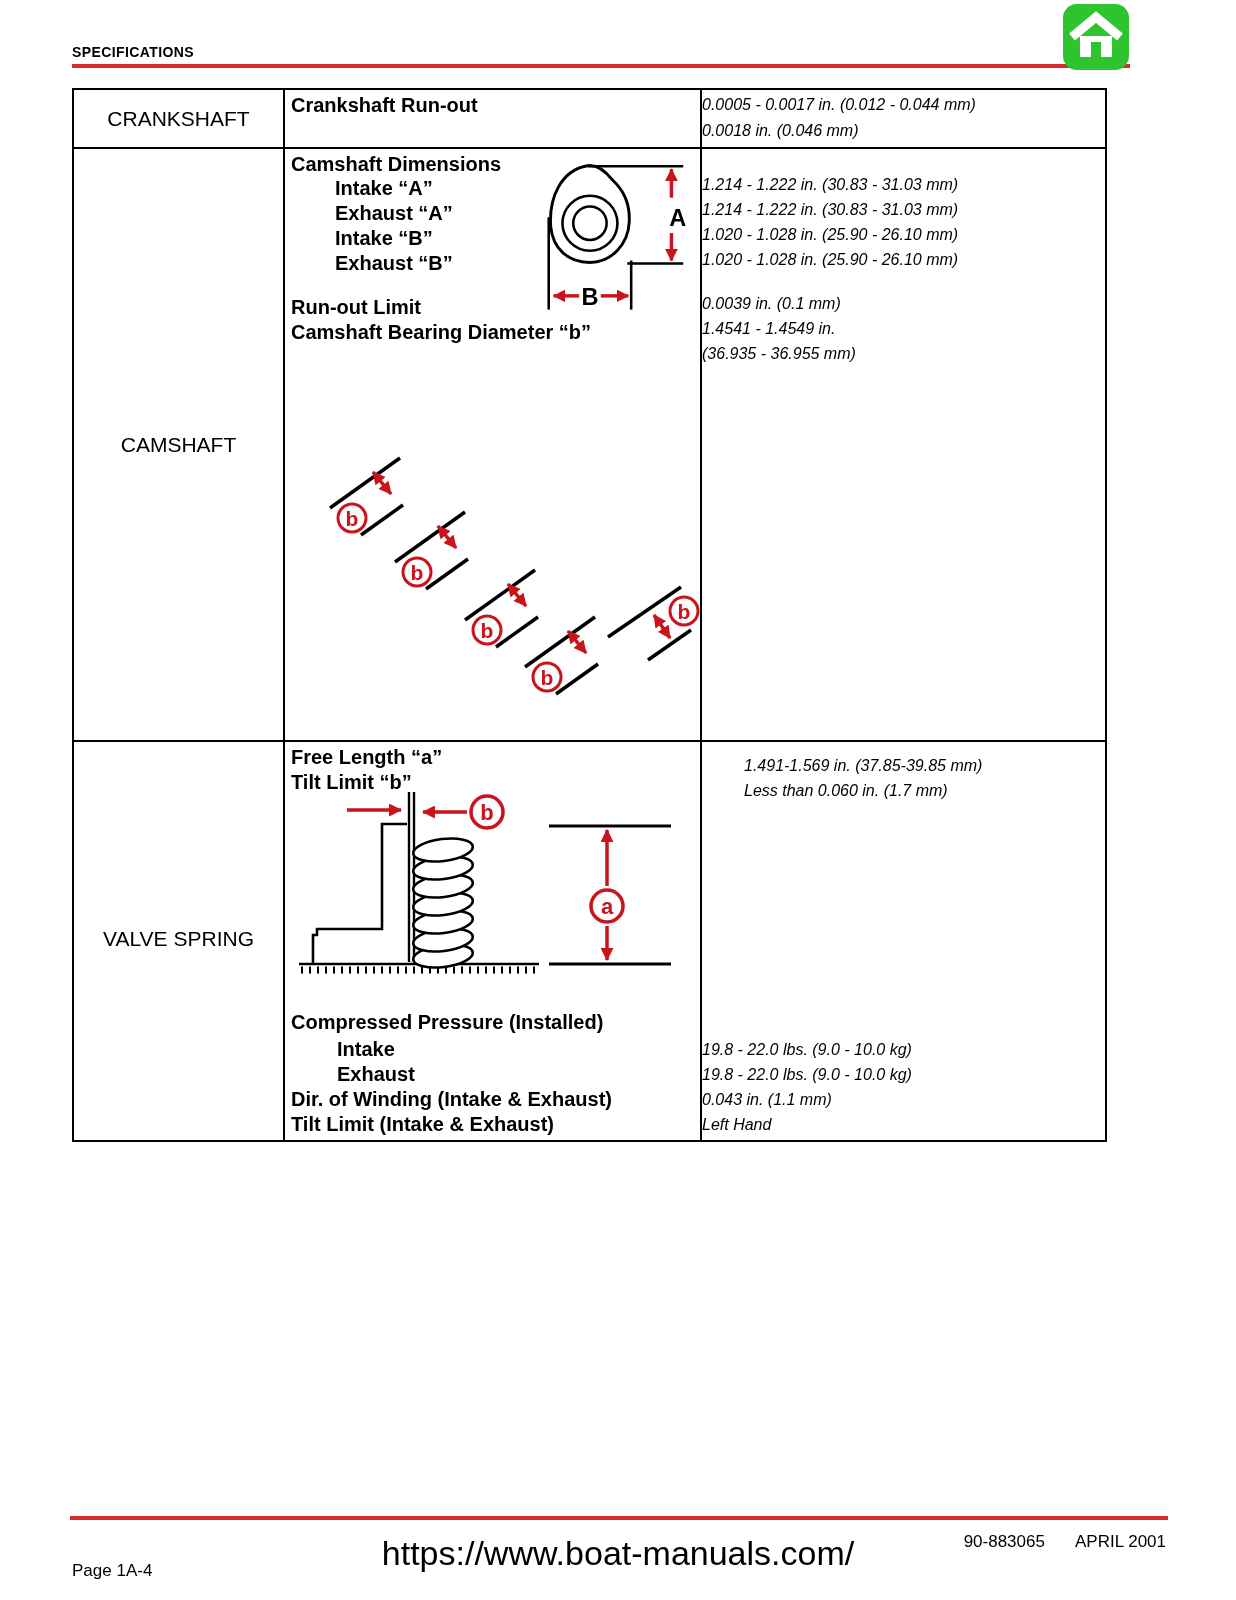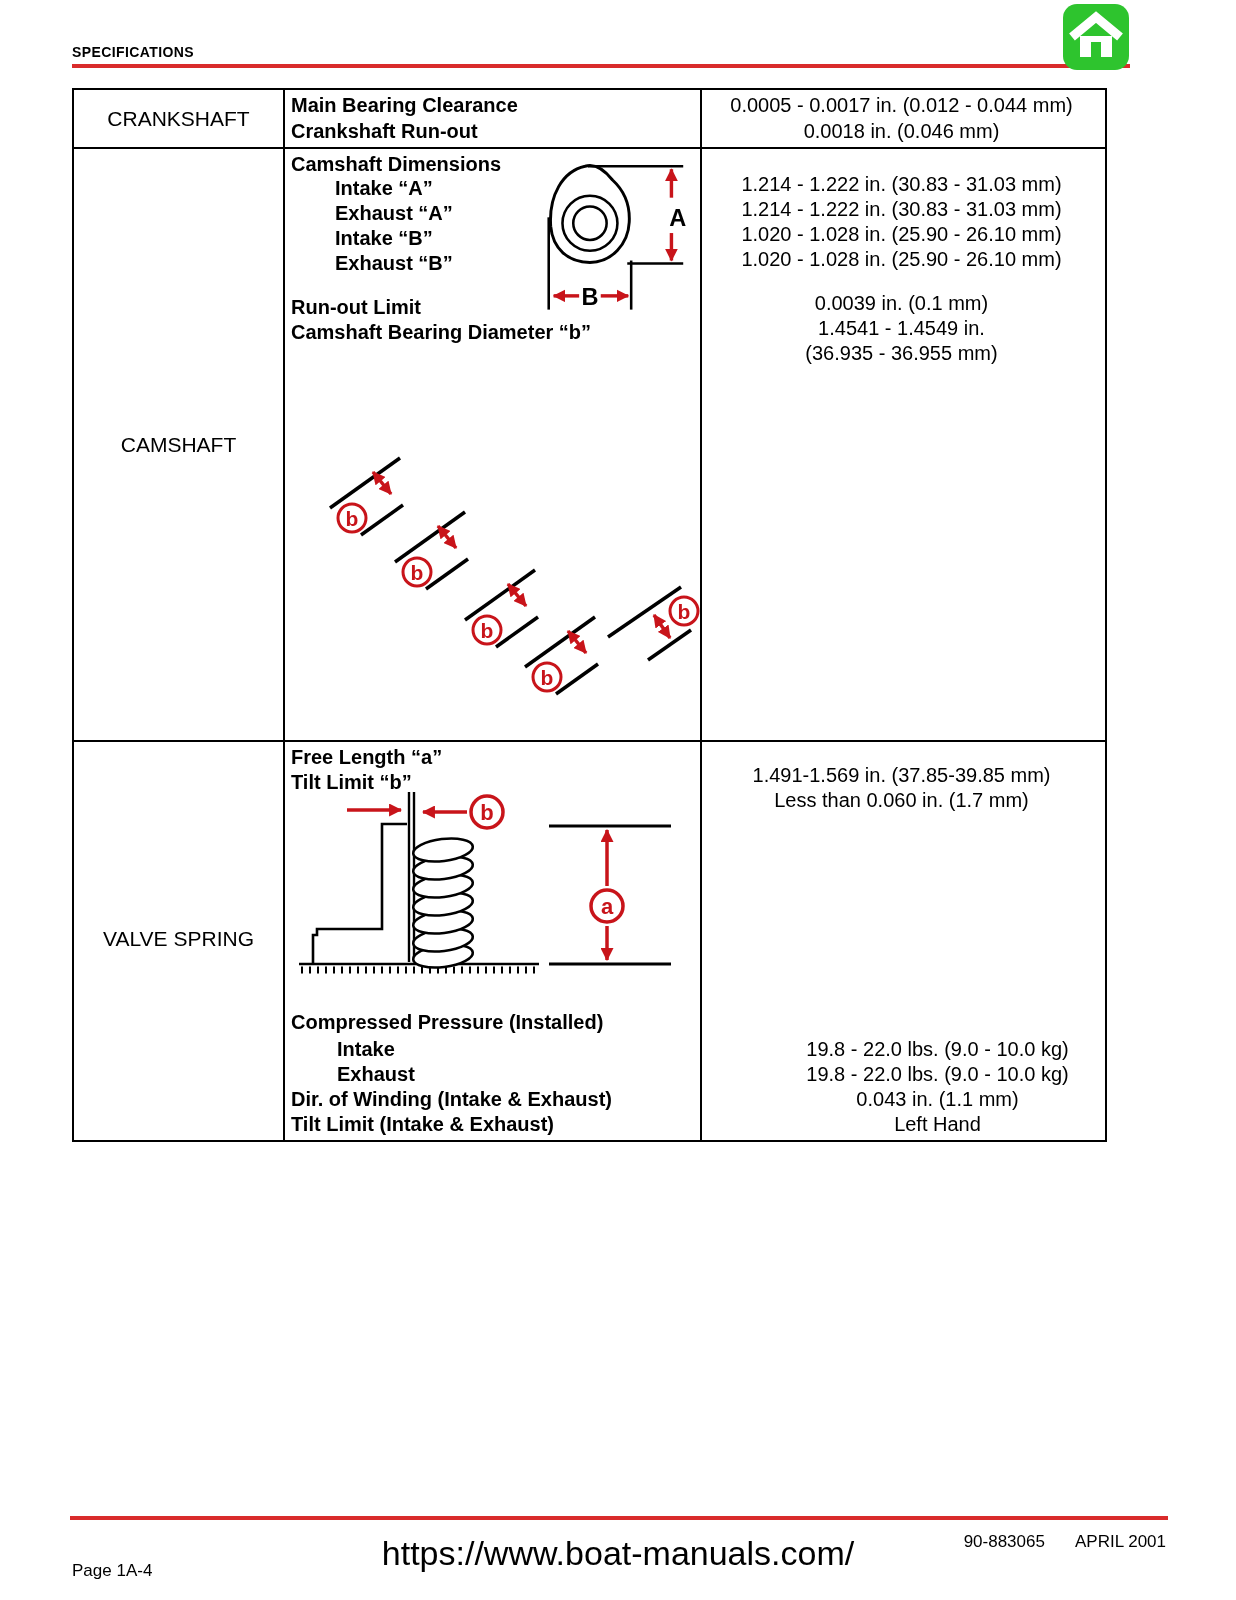--- a/index.html
+++ b/index.html
@@ -17,21 +17,21 @@
   #footer-right{top:1532px;right:70px;font-size:17px;}
   #footer-right span{margin-left:30px;}
   
   #tbl{left:72px;top:88px;width:1031px;height:1050px;border:2px solid #000;}
   .vsep{position:absolute;top:0;bottom:0;width:2px;background:#000;}
   .hsep{position:absolute;left:0;right:0;height:2px;background:#000;}
   .cell{position:absolute;}
   .cat{display:flex;align-items:center;justify-content:center;
        font-weight:normal;font-size:21px;text-align:center;}
   .lbl{font-weight:bold;font-size:20px;line-height:25px;white-space:nowrap;}
-  .val{font-size:20px;line-height:25px;text-align:center;white-space:nowrap;}
+  .val{font-size:16px;line-height:25px;white-space:nowrap;font-style:italic;}
   .lh26{line-height:26px;}
   svg text.redlab{fill:#c8141a;font-family:"Liberation Sans",sans-serif;font-weight:bold;}
   svg text.blklab{fill:#000;font-family:"Liberation Sans",sans-serif;font-weight:bold;}
 </style>
 </head>
 <body>
 
 <div id="page">
 
   <div class="abs" id="spec-title">SPECIFICATIONS</div>
@@ -43,21 +43,20 @@
   </svg>
 
   <div class="abs" id="tbl">
     <div class="vsep" style="left:209px;"></div>
     <div class="vsep" style="left:626px;"></div>
     <div class="hsep" style="top:57px;"></div>
     <div class="hsep" style="top:650px;"></div>
 
     <div class="cell cat" style="left:0;top:0;width:209px;height:57px;">CRANKSHAFT</div>
     <div class="cell" style="left:217px;top:2px;width:409px;height:55px;">
-      <div class="lbl lh26">Main Bearing Clearance</div>
       <div class="lbl lh26">Crankshaft Run-out</div>
     </div>
     <div class="cell" style="left:628px;top:2px;width:399px;height:55px;">
       <div class="val lh26">0.0005 - 0.0017 in. (0.012 - 0.044 mm)</div>
       <div class="val lh26">0.0018 in. (0.046 mm)</div>
     </div>
 
     <div class="cell cat" style="left:0;top:59px;width:209px;height:591px;">CAMSHAFT</div>
 
     <div class="cell" style="left:211px;top:59px;width:415px;height:591px;">
@@ -209,25 +208,25 @@
         <div class="lbl">Intake</div>
         <div class="lbl">Exhaust</div>
       </div>
       <div class="abs" style="left:6px;top:345px;">
         <div class="lbl">Dir. of Winding (Intake &amp; Exhaust)</div>
         <div class="lbl">Tilt Limit (Intake &amp; Exhaust)</div>
       </div>
     </div>
 
     <div class="cell" style="left:628px;top:652px;width:399px;height:394px;">
-      <div class="abs" style="left:0;top:21px;width:100%;">
+      <div class="abs" style="left:0;top:11px;width:100%;padding-left:42px;">
         <div class="val">1.491-1.569 in. (37.85-39.85 mm)</div>
         <div class="val">Less than 0.060 in. (1.7 mm)</div>
       </div>
-      <div class="abs" style="left:0;top:295px;width:100%;padding-left:36px;">
+      <div class="abs" style="left:0;top:295px;width:100%;">
         <div class="val">19.8 - 22.0 lbs. (9.0 - 10.0 kg)</div>
         <div class="val">19.8 - 22.0 lbs. (9.0 - 10.0 kg)</div>
         <div class="val">0.043 in. (1.1 mm)</div>
         <div class="val">Left Hand</div>
       </div>
     </div>
   </div>
 
   <div class="abs" id="bottom-rule"></div>
   <div class="abs" id="footer-page">Page 1A-4</div>

